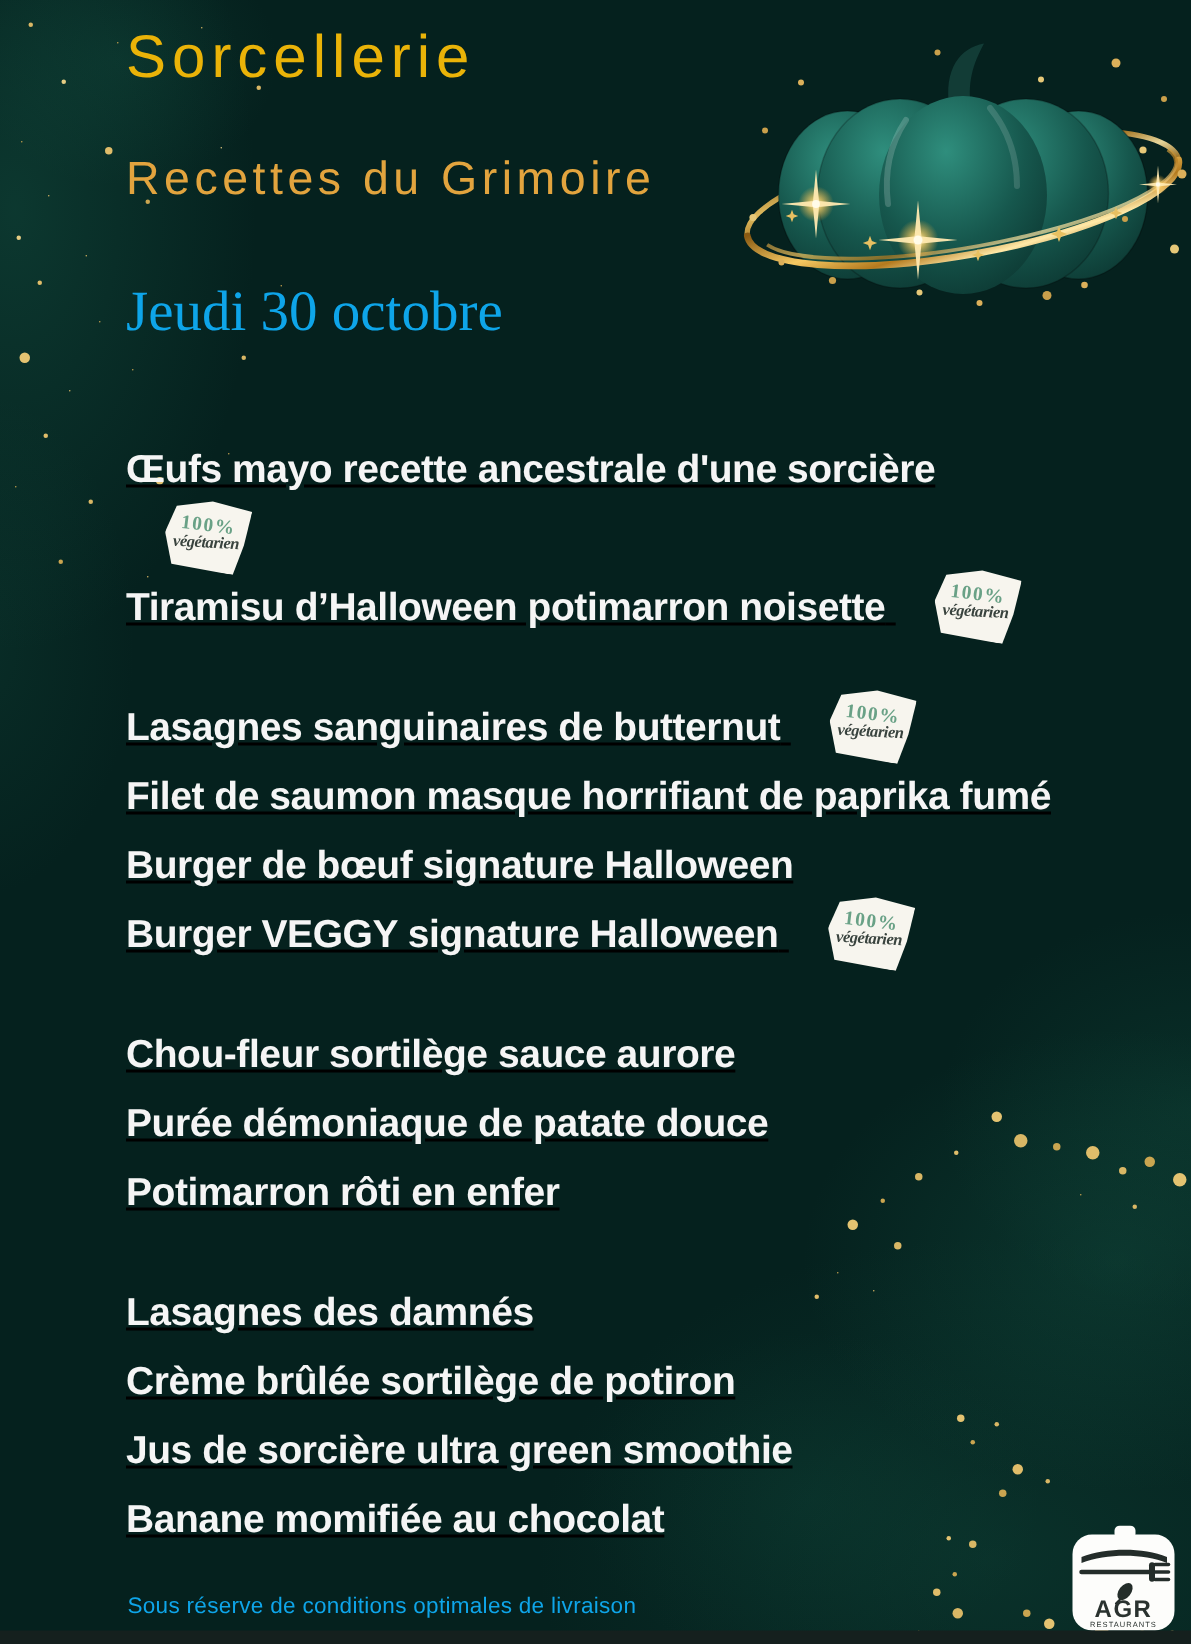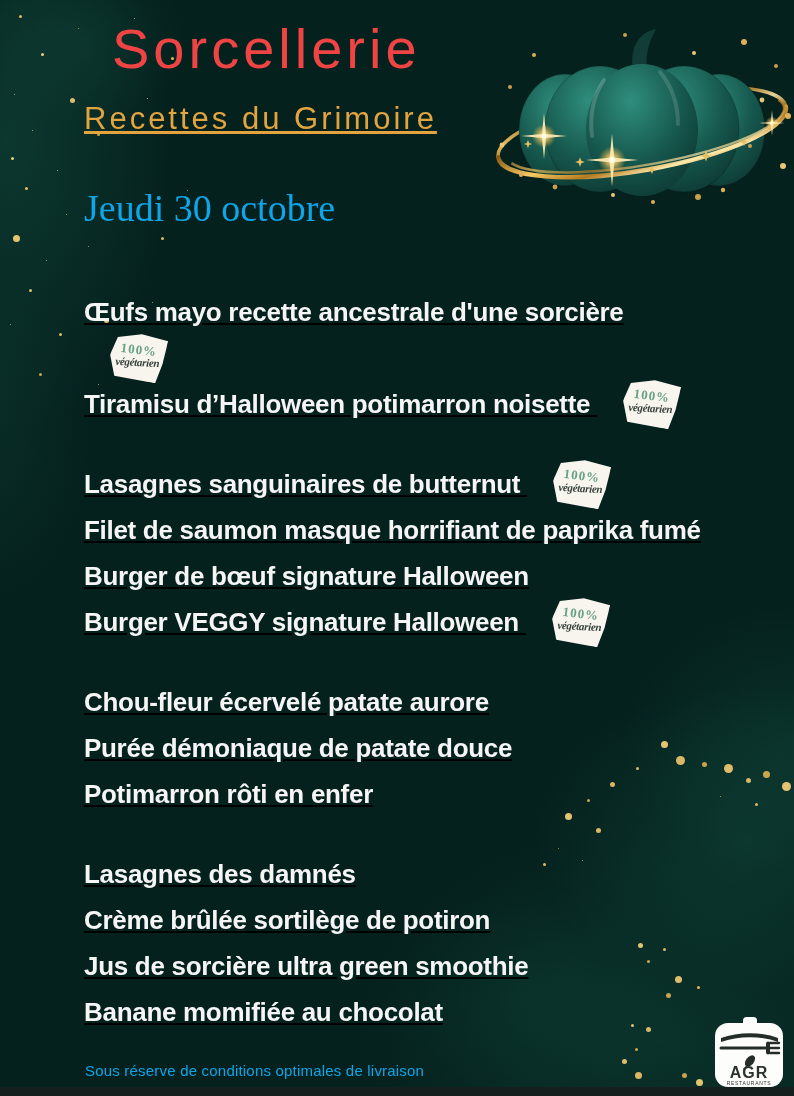--- a/index.html
+++ b/index.html
@@ -51,29 +51,27 @@
       76px 42px 0 1px #e0bd6a, 96px 50px 0 -1px #d9b765, 66px 58px 0 0px #caa550,
       30px 88px 0 -1px #e4c371, 46px 92px 0 0px #d9b765, 34px 112px 0 -1px #caa550,
       22px 124px 0 0px #e0bd6a, 36px 138px 0 1px #d9b765, 82px 138px 0 0px #caa550,
       97px 145px 0 1px #e4c371, 132px 150px 0 2px #d9b765, 159px 147px 0 0px #caa550,
       179px 153px 0 1px #e0bd6a, 118px 128px 0 -2px #d9b765, 10px 150px 0 -2px #caa550;
   }
 
   
   .title{
     position:absolute;left:84px;top:16px;z-index:2;
-    font-size:56px;font-weight:500;letter-spacing:4px;
-    color:#ef4444;
-    margin-left:28px;
+    font-size:40px;font-weight:500;letter-spacing:4px;
+    color:#eab308;
   }
   .subtitle{
     position:absolute;left:84px;top:101px;z-index:2;
     font-size:31px;font-weight:500;letter-spacing:3px;
     color:#E2A43E;
-    text-decoration:underline;
   }
   .pumpkin{position:absolute;left:492px;top:24px;z-index:2;}
 
   .date{
     position:absolute;left:84px;top:186px;z-index:2;
     font-family:"Liberation Serif", serif;
     font-size:38px;font-weight:500;color:#0ea5e9;
   }
 
   
@@ -233,21 +231,21 @@
         <div class="menu-item"><span>Filet de saumon masque horrifiant de paprika fumé</span></div>
         <div class="menu-item"><span>Burger de bœuf signature Halloween</span></div>
         <div class="menu-item"><span>Burger VEGGY signature Halloween</span>
   <span class="veg-badge">
     <span class="pct">100%</span>
     <span class="lbl">végétarien</span>
   </span>
 </div>
       </div>
       <div class="menu-section">
-        <div class="menu-item"><span>Chou-fleur écervelé patate aurore</span></div>
+        <div class="menu-item"><span>Chou-fleur sortilège sauce aurore</span></div>
         <div class="menu-item"><span>Purée démoniaque de patate douce</span></div>
         <div class="menu-item"><span>Potimarron rôti en enfer</span></div>
       </div>
       <div class="menu-section">
         <div class="menu-item"><span>Lasagnes des damnés</span></div>
         <div class="menu-item"><span>Crème brûlée sortilège de potiron</span></div>
         <div class="menu-item"><span>Jus de sorcière ultra green smoothie</span></div>
         <div class="menu-item"><span>Banane momifiée au chocolat</span></div>
       </div>
     </div>

